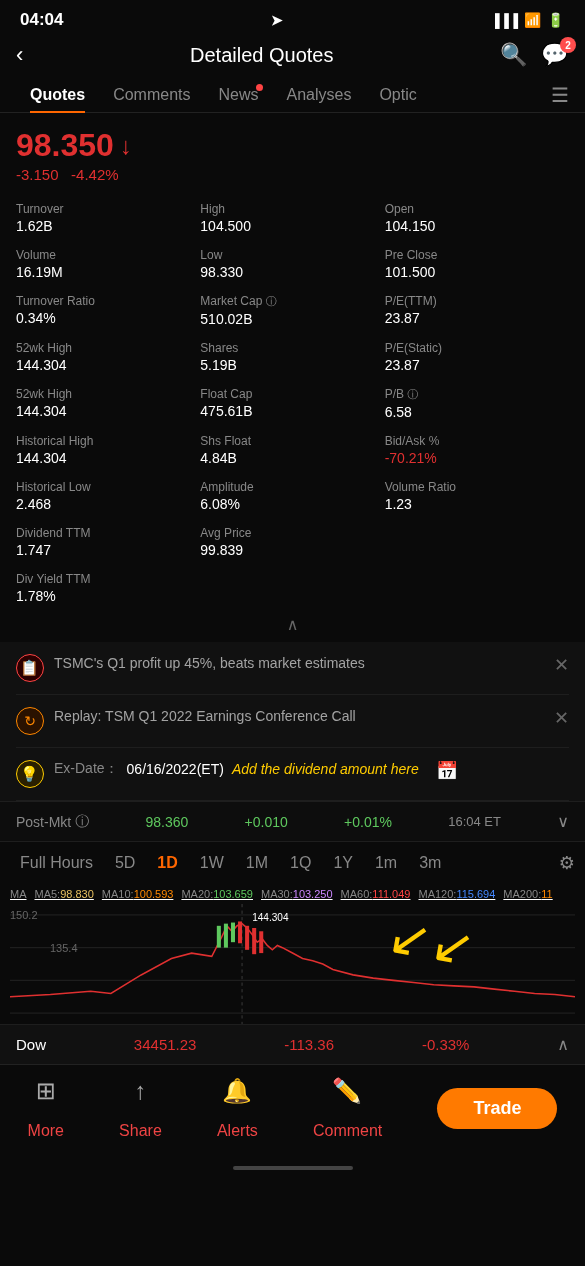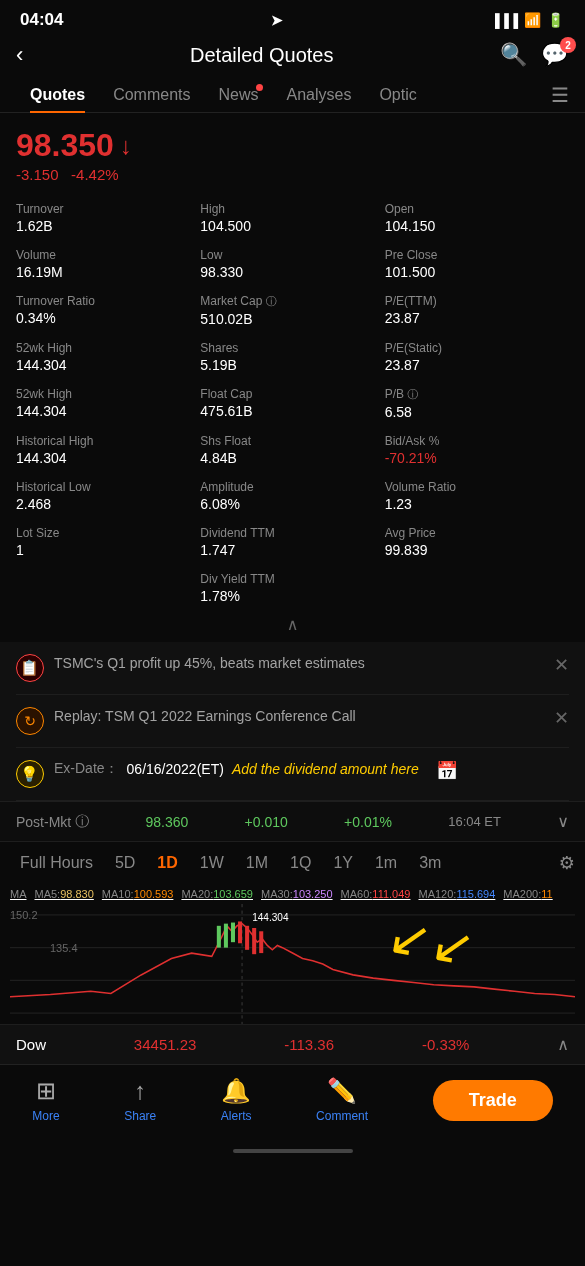--- a/index.html
+++ b/index.html
@@ -287,21 +287,21 @@
       border-top: 1px solid #222;
     }
     .nav-item {
       display: flex;
       flex-direction: column;
       align-items: center;
       gap: 4px;
       cursor: pointer;
     }
     .nav-icon { font-size: 24px; color: #aaa; }
-    .nav-label { font-size: 12px; color: #3b82f6; }
+    .nav-label { font-size: 16px; color: #ef4444; margin-top: 13px; }
     .trade-btn {
       background: #ff7a00;
       color: #fff;
       border: none;
       border-radius: 28px;
       padding: 10px 36px;
       font-size: 18px;
       font-weight: 700;
       cursor: pointer;
     }
@@ -474,24 +474,20 @@
     </div>
     <div class="data-cell">
       <div class="label">Amplitude</div>
       <div class="value">6.08%</div>
     </div>
     <div class="data-cell">
       <div class="label">Volume Ratio</div>
       <div class="value">1.23</div>
     </div>
 
-    <div class="data-cell">
-      <div class="label">Lot Size</div>
-      <div class="value">1</div>
-    </div>
     <div class="data-cell">
       <div class="label">Dividend TTM</div>
       <div class="value">1.747</div>
     </div>
     <div class="data-cell">
       <div class="label">Avg Price</div>
       <div class="value">99.839</div>
     </div>
 
     <div class="data-cell"></div>

